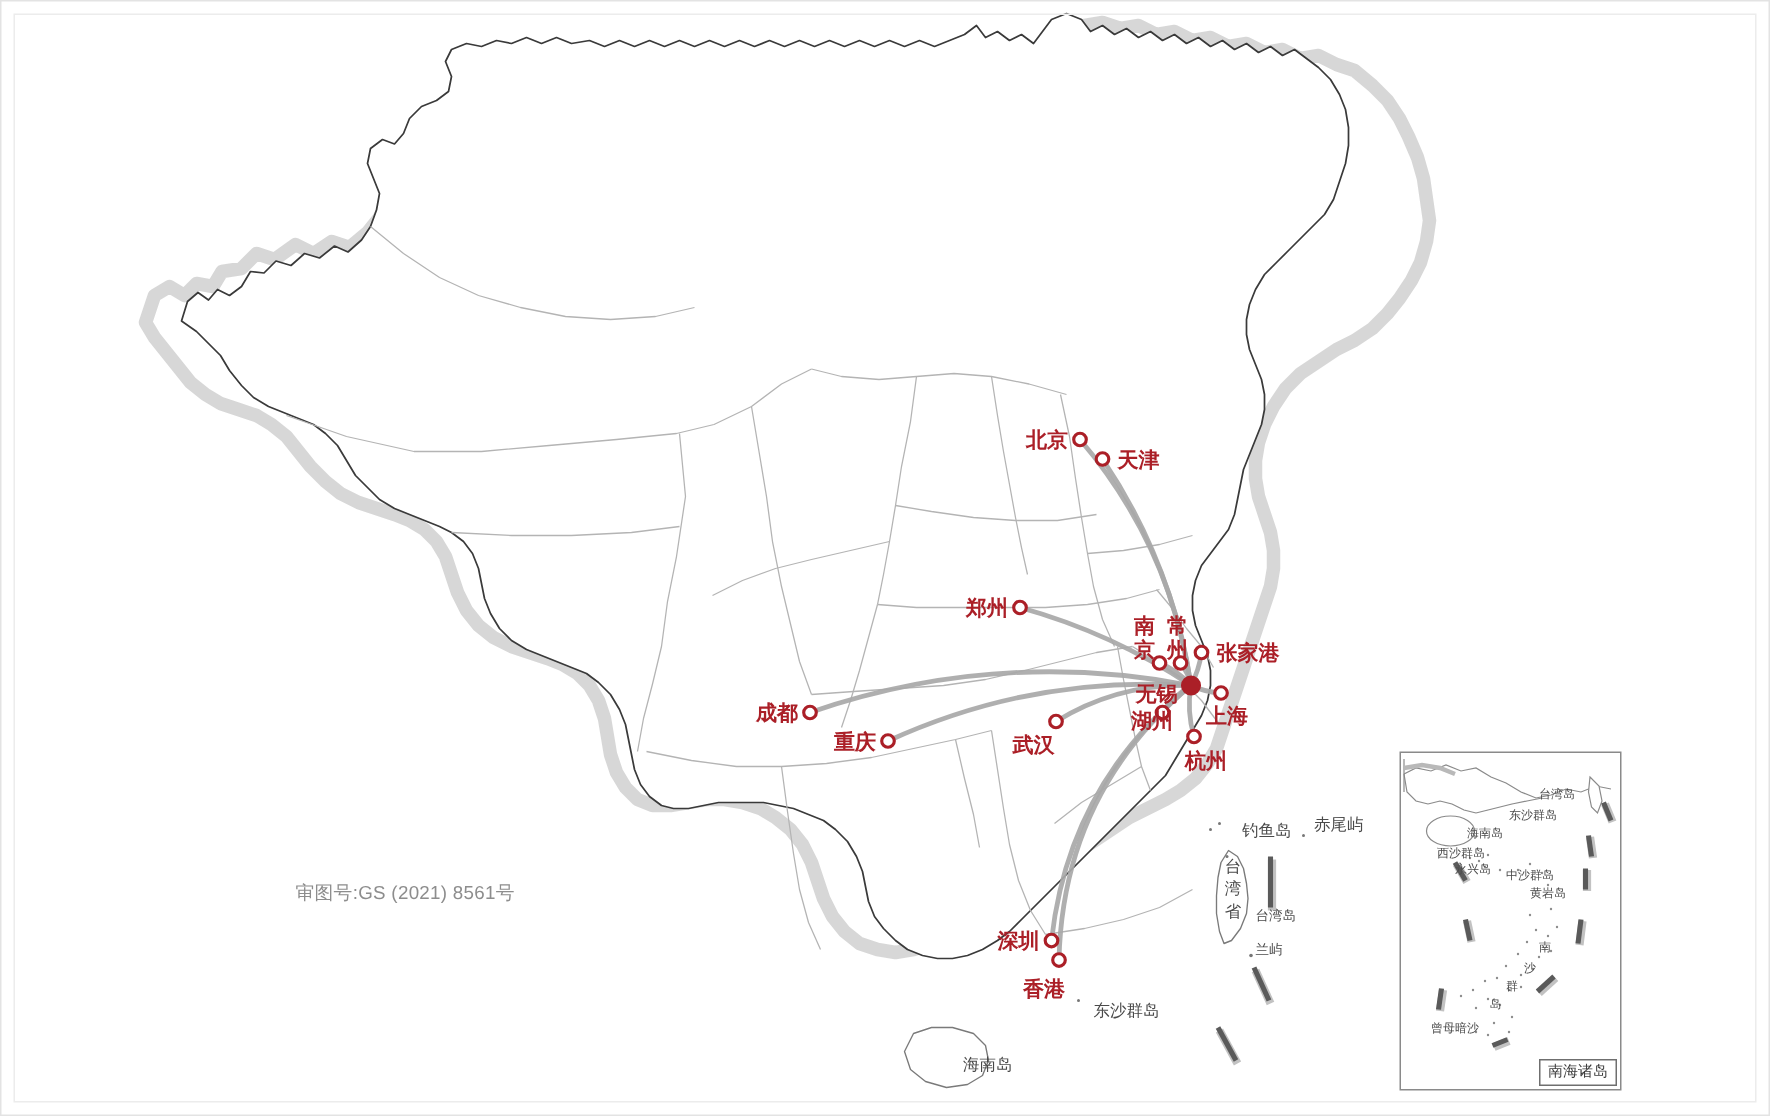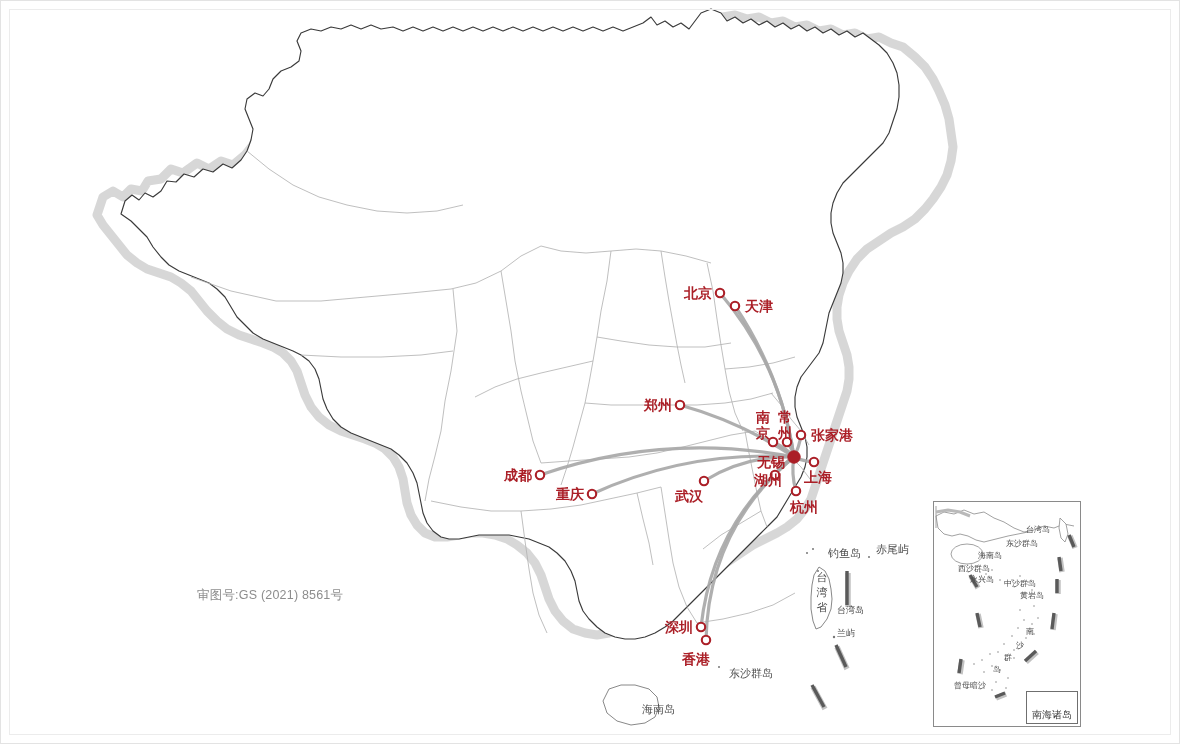--- a/index.html
+++ b/index.html
@@ -120,21 +120,21 @@
     font-family: "Liberation Sans", "DejaVu Sans", sans-serif;
     font-size: 8px;
     fill: #4a4a4a;
   }
   .inset-title-box {
     position: absolute;
     right: 2px;
     bottom: 2px;
     border: 1px solid #6f6f6f;
     background: #ffffff;
-    padding: 16px 5px 2px 5px;
+    padding: 1px 5px 2px 5px;
     font-size: 10px;
     color: #3d3d3d;
     font-family: "Liberation Sans", "DejaVu Sans", sans-serif;
     line-height: 13px;
   }
   .dash-mark {
     stroke: #5a5a5a;
     stroke-width: 3.4;
     stroke-linecap: butt;
   }

